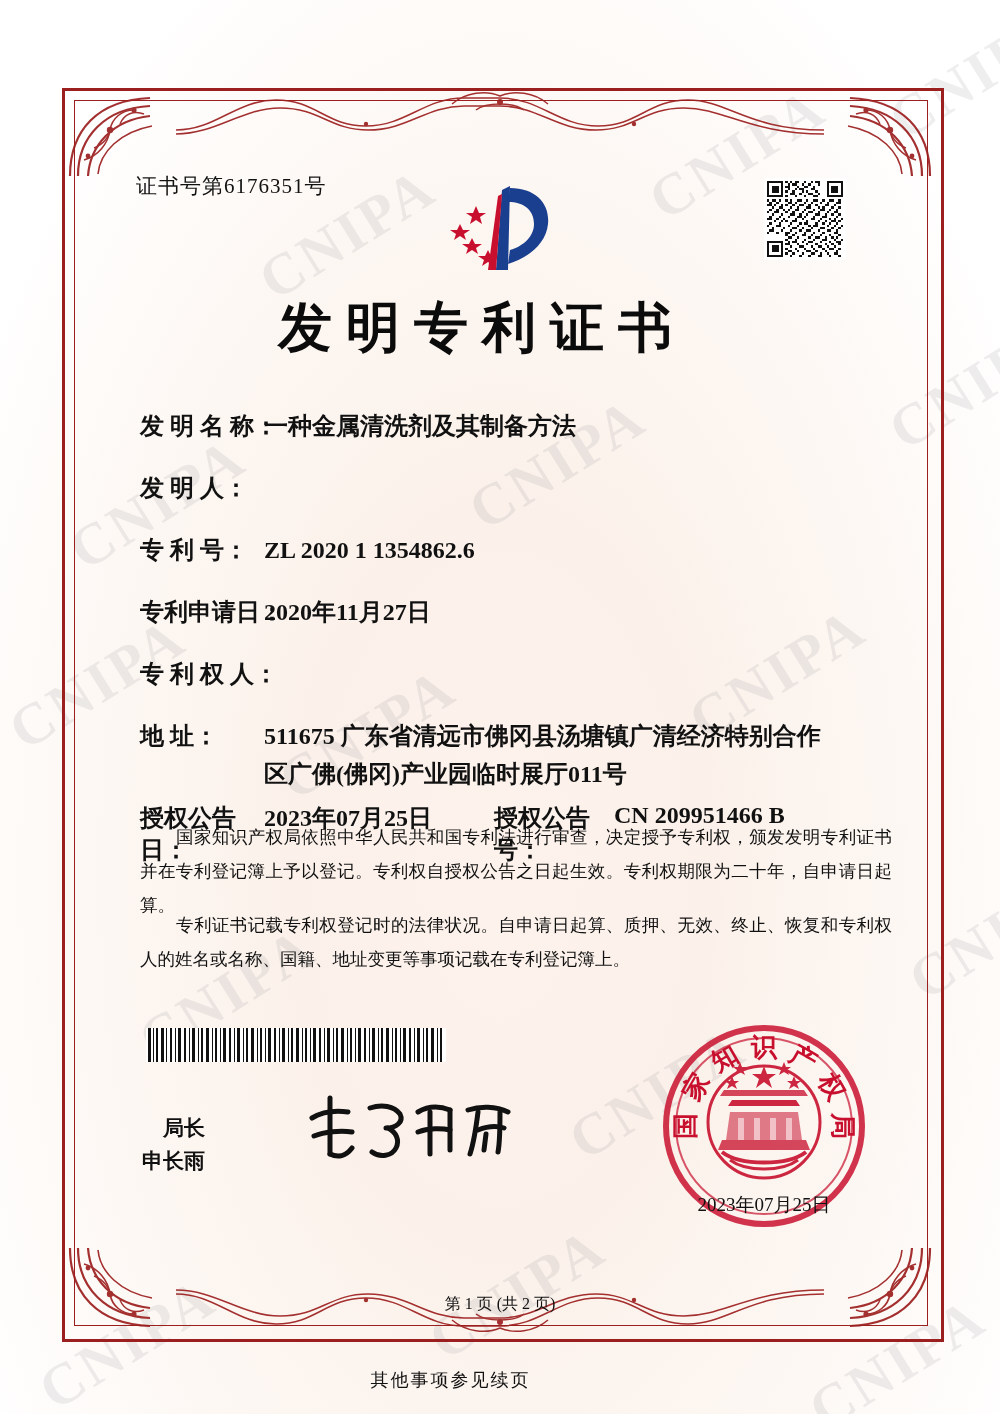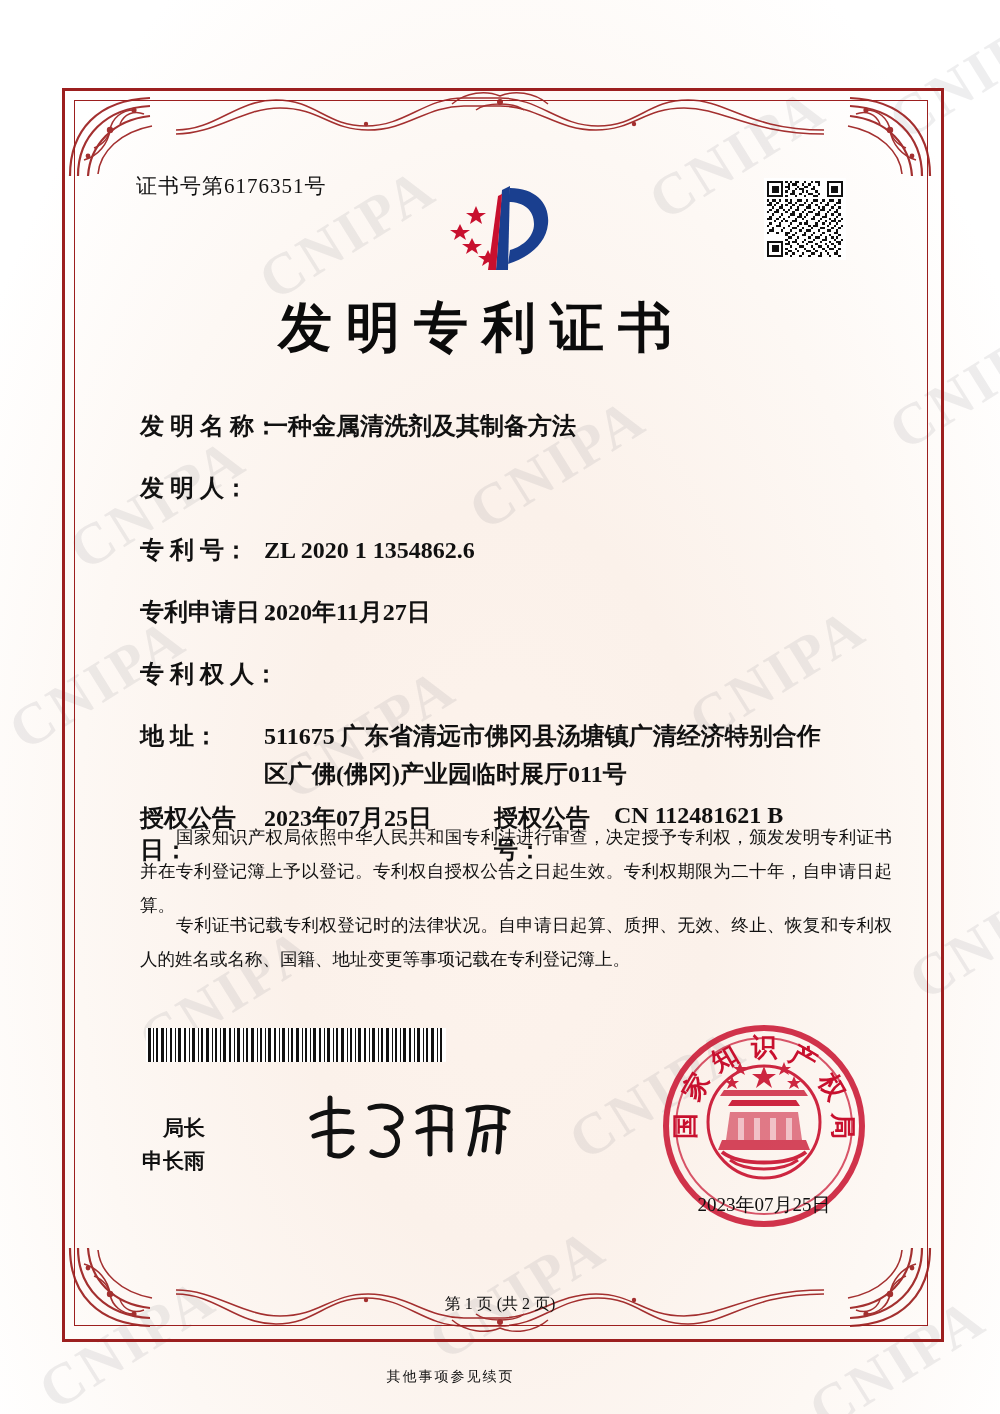--- a/index.html
+++ b/index.html
@@ -248,21 +248,21 @@
     font-size: 16px;
     color: #111;
   }
 
   .footer-note {
     position: absolute;
     left: 0;
     top: 1368px;
     width: 901px;
     text-align: center;
-    font-size: 14px;
+    font-size: 18px;
     color: #111;
     letter-spacing: 2px;
   }
 </style>
 </head>
 <body>
 
 <div class="page">
 
   <div class="watermark-layer" id="wm-layer">
@@ -684,21 +684,21 @@
       <div class="frow">
         <div class="flabel">地          址：</div>
         <div class="fvalue">511675 广东省清远市佛冈县汤塘镇广清经济特别合作</div>
       </div>
       <div class="addr-second" style="margin-top:-22px; margin-bottom:12px;">区广佛(佛冈)产业园临时展厅011号</div>
 
       <div class="pubrow">
         <div class="pub-label">授权公告日：</div>
         <div class="pub-value">2023年07月25日</div>
         <div class="pub-label2">授权公告号：</div>
-        <div class="pub-value2">CN 112481621 B</div>
+        <div class="pub-value2">CN 209951466 B</div>
       </div>
 
     </div>
 
     <div class="para p1 indent">国家知识产权局依照中华人民共和国专利法进行审查，决定授予专利权，颁发发明专利证书并在专利登记簿上予以登记。专利权自授权公告之日起生效。专利权期限为二十年，自申请日起算。</div>
     <div class="para p2 indent">专利证书记载专利权登记时的法律状况。自申请日起算、质押、无效、终止、恢复和专利权人的姓名或名称、国籍、地址变更等事项记载在专利登记簿上。</div>
 
     <svg class="barcode" viewBox="0 0 300 34" preserveAspectRatio="none" shape-rendering="crispEdges">
       <rect width="300" height="34" fill="#fff"></rect>
       <g fill="#111">

